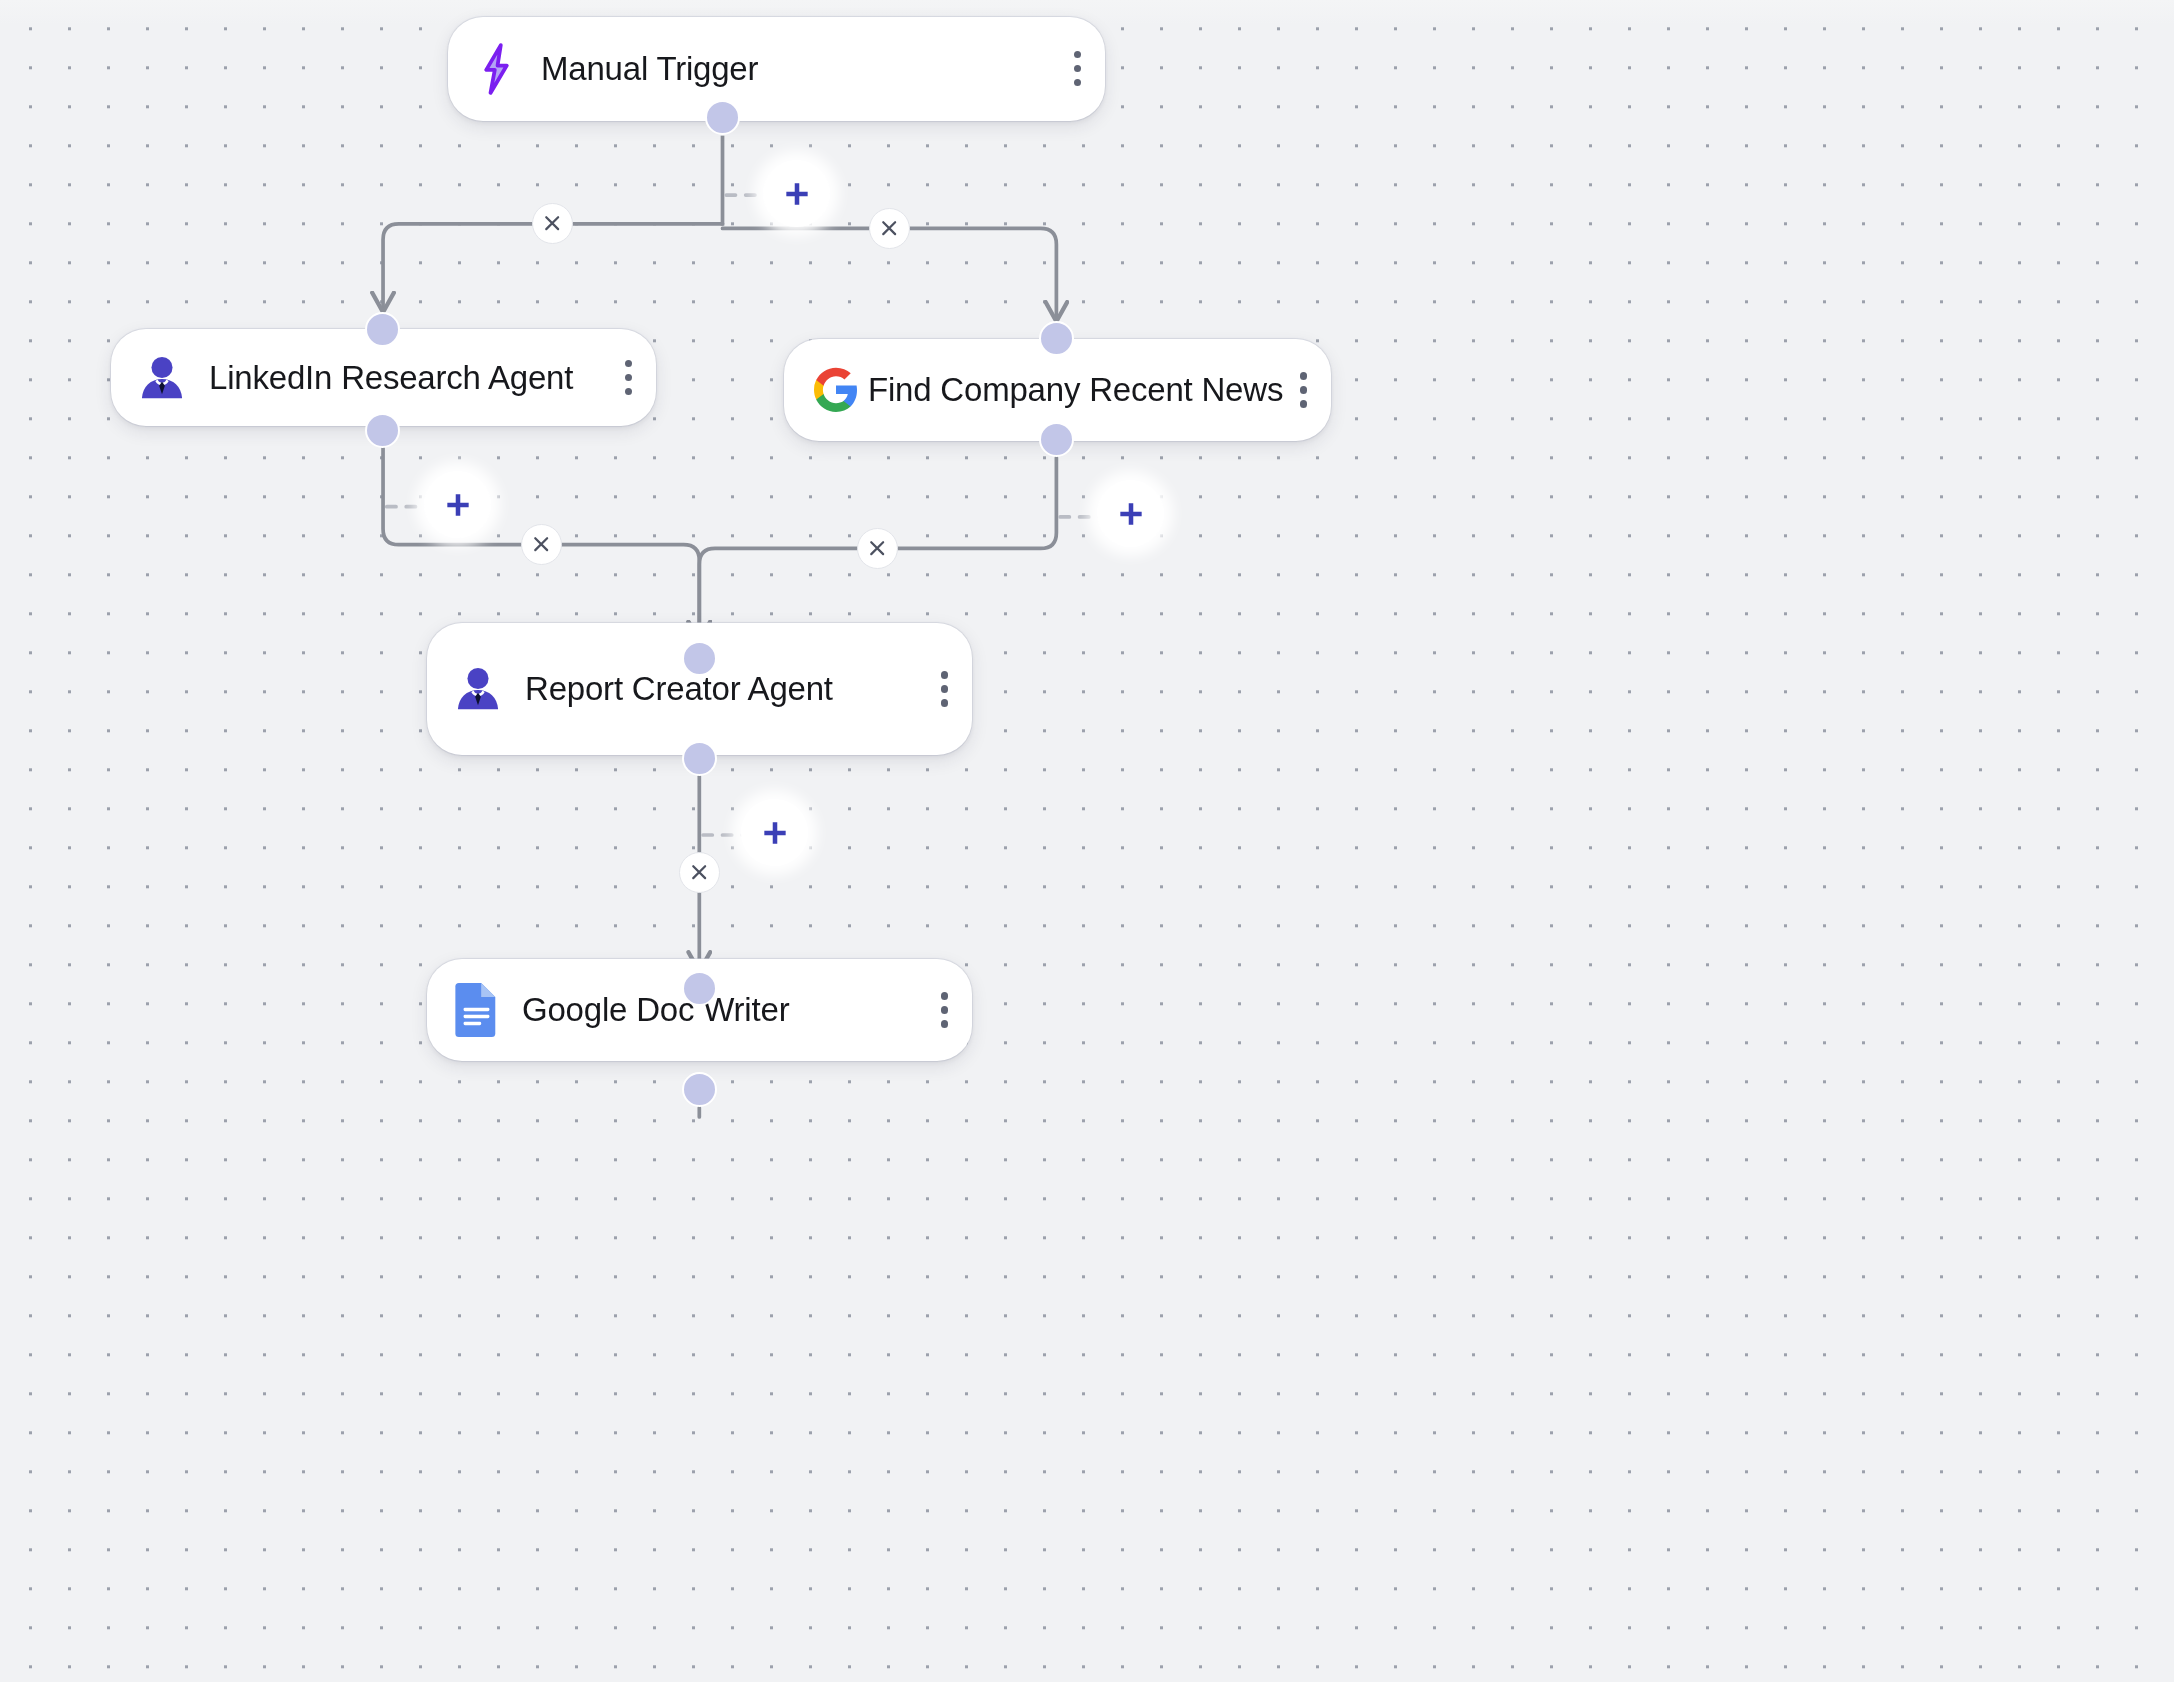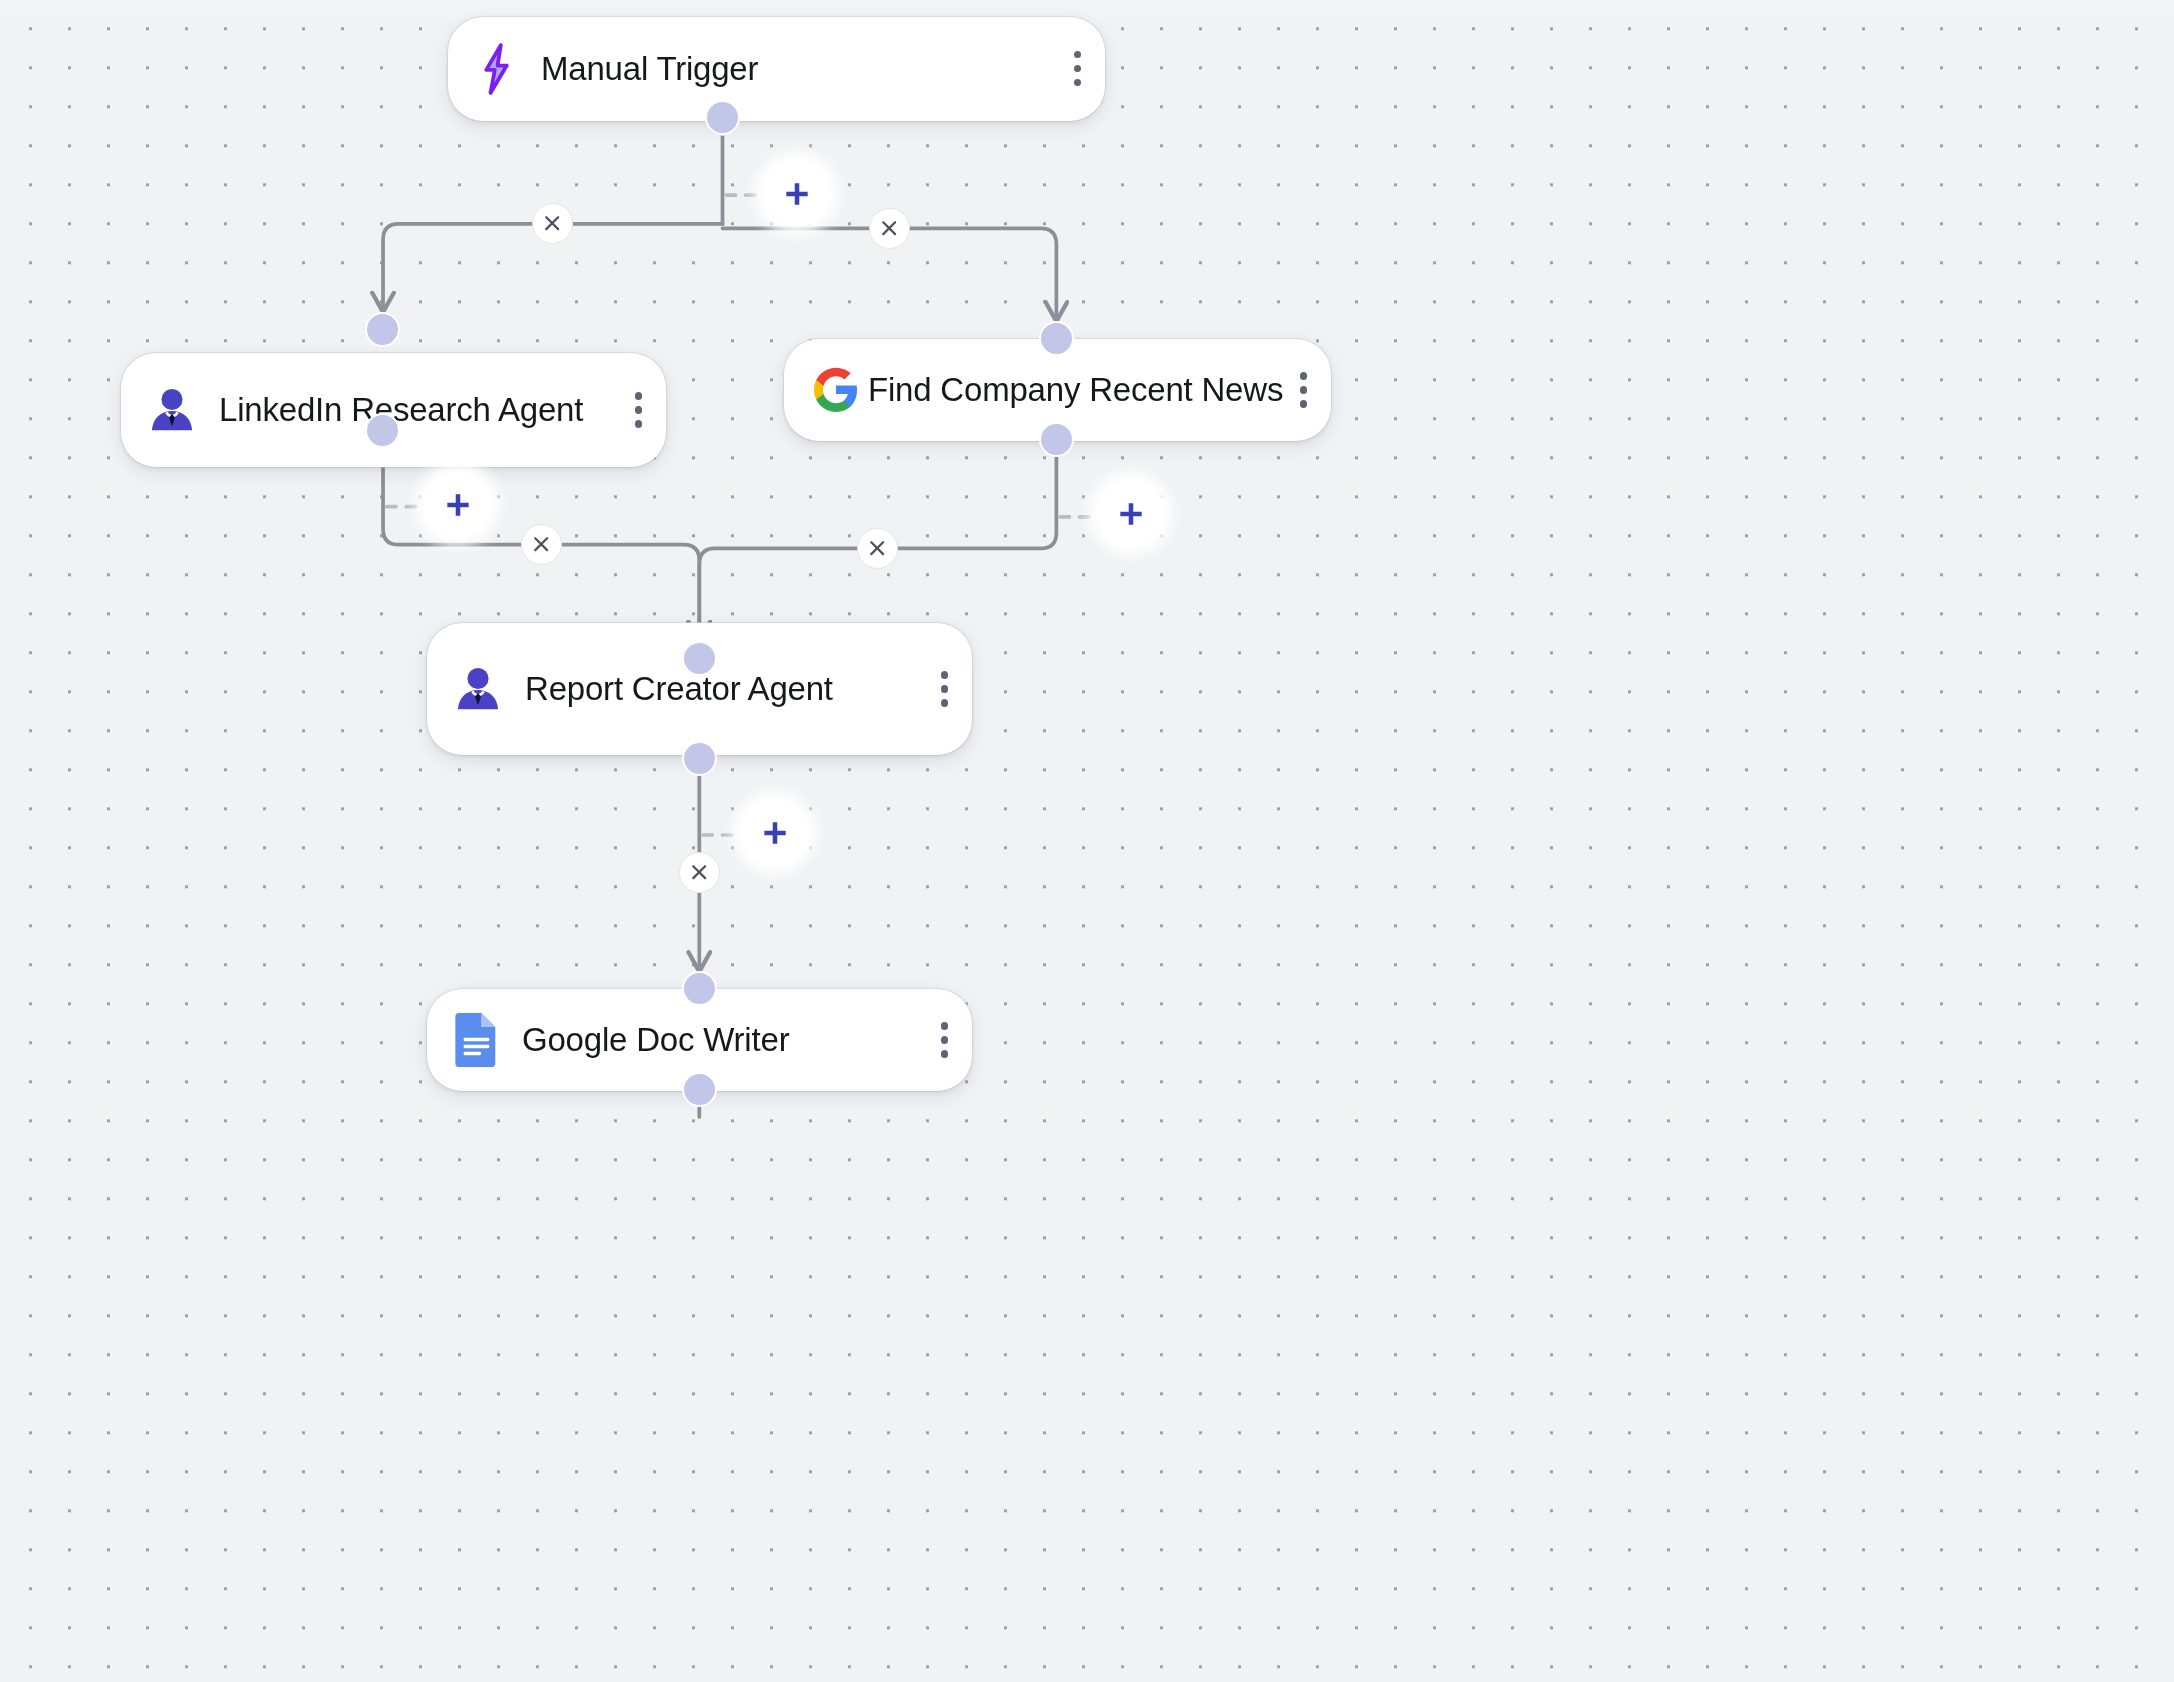--- a/index.html
+++ b/index.html
@@ -177,21 +177,21 @@
       </svg>
     </span>
     <span class="node-label" style="margin-left:24px;">Manual Trigger</span>
     <span class="node-menu">
       <i></i>
       <i></i>
       <i></i>
     </span>
   </div>
 
-  <div class="node" style="left:121px; top:329px; width:545px; height:114px; padding:0 16.7px 0 28px;margin-top:24px;">
+  <div class="node" style="left:111px; top:329px; width:545px; height:97px; padding:0 16.7px 0 28px;">
     <span class="node-icon">
       <svg width="46" height="46" viewBox="0 0 48 48" xmlns="http://www.w3.org/2000/svg">
         <circle cx="24" cy="13" r="11" fill="#4a42c4"></circle>
         <path d="M24 25 C12 25 4 33 3 45 L45 45 C44 33 36 25 24 25 Z" fill="#4a42c4"></path>
         <path d="M19.5 25.5 C21 30 27 30 28.5 25.5 L31 27 C28 33 20 33 17 27 Z" fill="#ffffff"></path>
         <path d="M24 28 L27 32 L24 41 L21 32 Z" fill="#0d1030"></path>
       </svg>
     </span>
     <span class="node-label" style="margin-left:24px;">LinkedIn Research Agent</span>
     <span class="node-menu">
@@ -228,21 +228,21 @@
       </svg>
     </span>
     <span class="node-label" style="margin-left:24px;">Report Creator Agent</span>
     <span class="node-menu">
       <i></i>
       <i></i>
       <i></i>
     </span>
   </div>
 
-  <div class="node" style="left:427px; top:989px; width:545px; height:102px; padding:0 16.7px 0 28px;">
+  <div class="node" style="left:427px; top:959px; width:545px; height:102px; padding:0 16.7px 0 28px;">
     <span class="node-icon">
       <svg width="43" height="54" viewBox="0 0 36 46" xmlns="http://www.w3.org/2000/svg">
         <path d="M3 0 H22 L34 12 V43 A3 3 0 0 1 31 46 H3 A3 3 0 0 1 0 43 V3 A3 3 0 0 1 3 0 Z" fill="#5b8def"></path>
         <path d="M22 0 L34 12 H22 Z" fill="#a8c4f5"></path>
         <rect x="7" y="21" width="22" height="3" rx="1.2" fill="#ffffff"></rect>
         <rect x="7" y="27" width="22" height="3" rx="1.2" fill="#ffffff"></rect>
         <rect x="7" y="33" width="15" height="3" rx="1.2" fill="#ffffff"></rect>
       </svg>
     </span>
     <span class="node-label" style="margin-left:24px;">Google Doc Writer</span>

